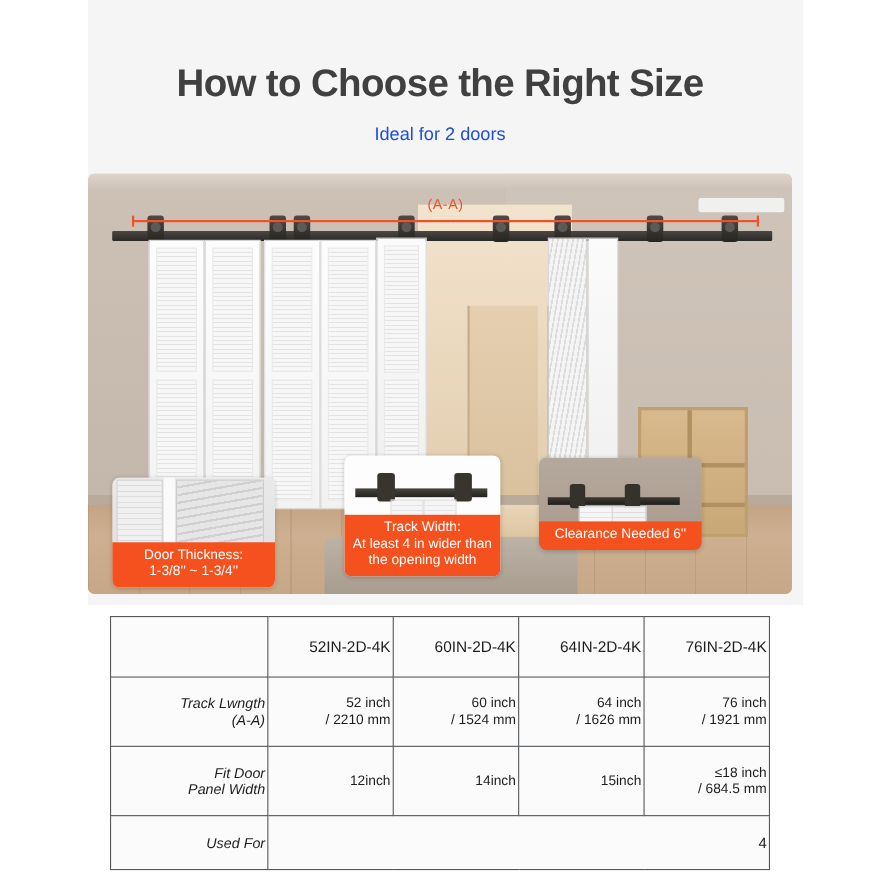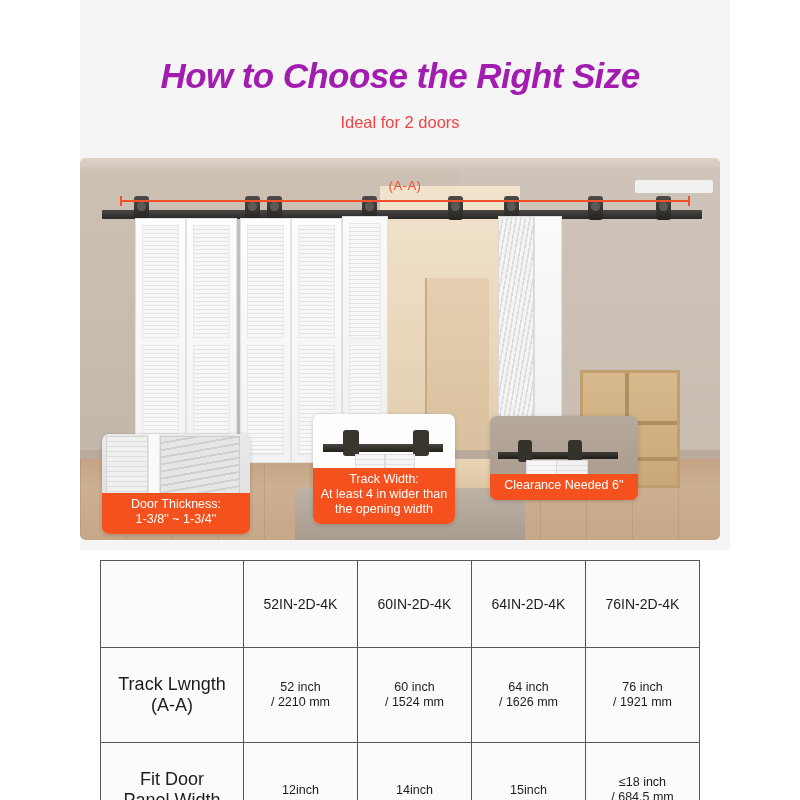--- a/index.html
+++ b/index.html
@@ -17,25 +17,25 @@
     background:#f5f5f5;
   }
 
   
   .header{
     position:absolute;left:0;top:0;width:800px;height:155px;
     display:flex;flex-direction:column;align-items:center;justify-content:flex-start;
     padding-top:58px;box-sizing:border-box;
   }
   .title{
-    font-size:35px;font-weight:bold;color:#a21caf;
-    letter-spacing:-0.6px;line-height:1;white-space:nowrap;font-style:italic;
+    font-size:35px;font-weight:bold;color:#404040;
+    letter-spacing:-0.6px;line-height:1;white-space:nowrap;
   }
   .subtitle{
-    margin-top:20px;font-size:16.5px;color:#ef4444;font-weight:400;
+    margin-top:20px;font-size:16.5px;color:#1d4ed8;font-weight:400;
   }
 
   
   .photo{
     position:absolute;left:80px;top:158px;width:640px;height:382px;
     border-radius:6px;overflow:hidden;
     background:#cfc3b8;
   }
   
   .wall{
@@ -186,26 +186,26 @@
     position:absolute;left:100px;top:560px;width:600px;
   }
   table{
     border-collapse:collapse;width:600px;
     background:#fbfbfb;
     table-layout:fixed;
   }
   table,td,th{border:1px solid #55585a;}
   table{border-radius:7px;}
   td,th{
-    text-align:center;vertical-align:middle;
+    text-align:right;vertical-align:middle;
     font-size:13.5px;color:#1d1d1d;font-weight:400;
-    padding:22px 2px;
+    padding:6px 2px;
   }
   th{font-size:14px;height:42px;}
-  .rowlabel{font-size:18px;}
+  .rowlabel{font-size:13px;font-style:italic;}
   td.val{font-size:12.5px;line-height:15px;}
   tr.r-track td{height:50px;}
   tr.r-open td{height:38px;}
   tr.r-panel td{height:50px;}
   tr.r-used td{height:36px;}
 </style>
 </head>
 <body>
 
 <div class="backdrop"></div>

